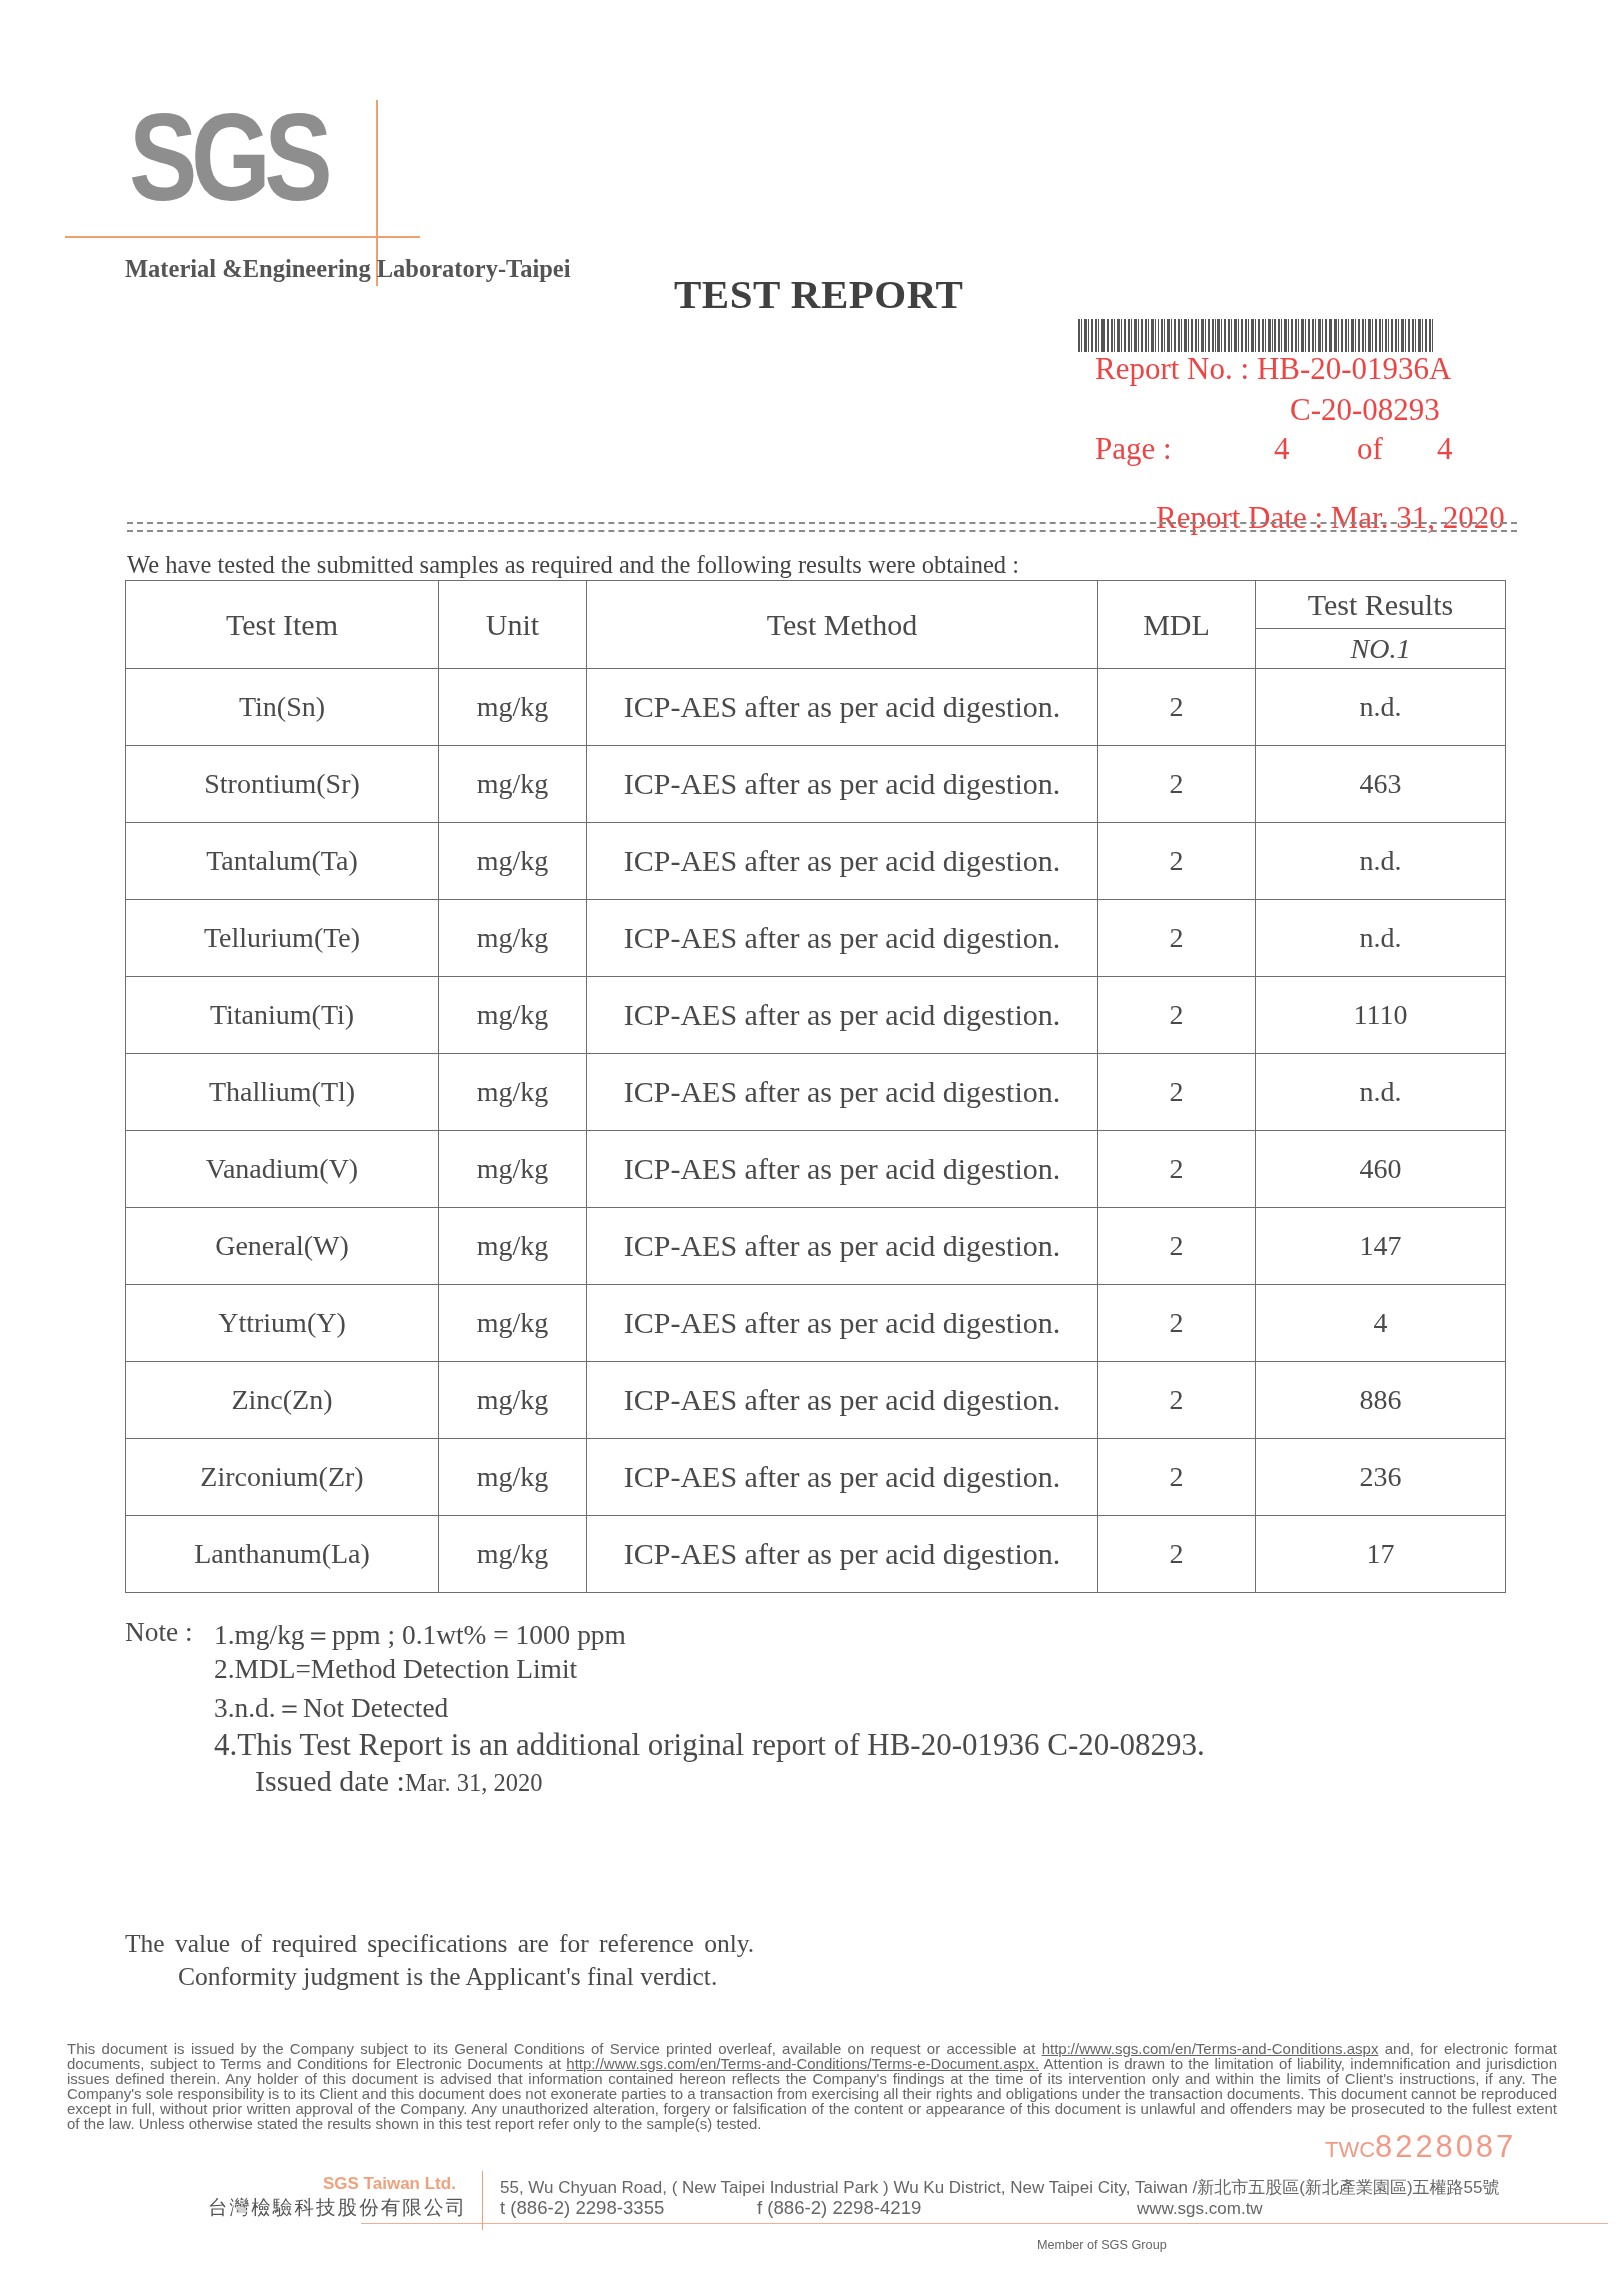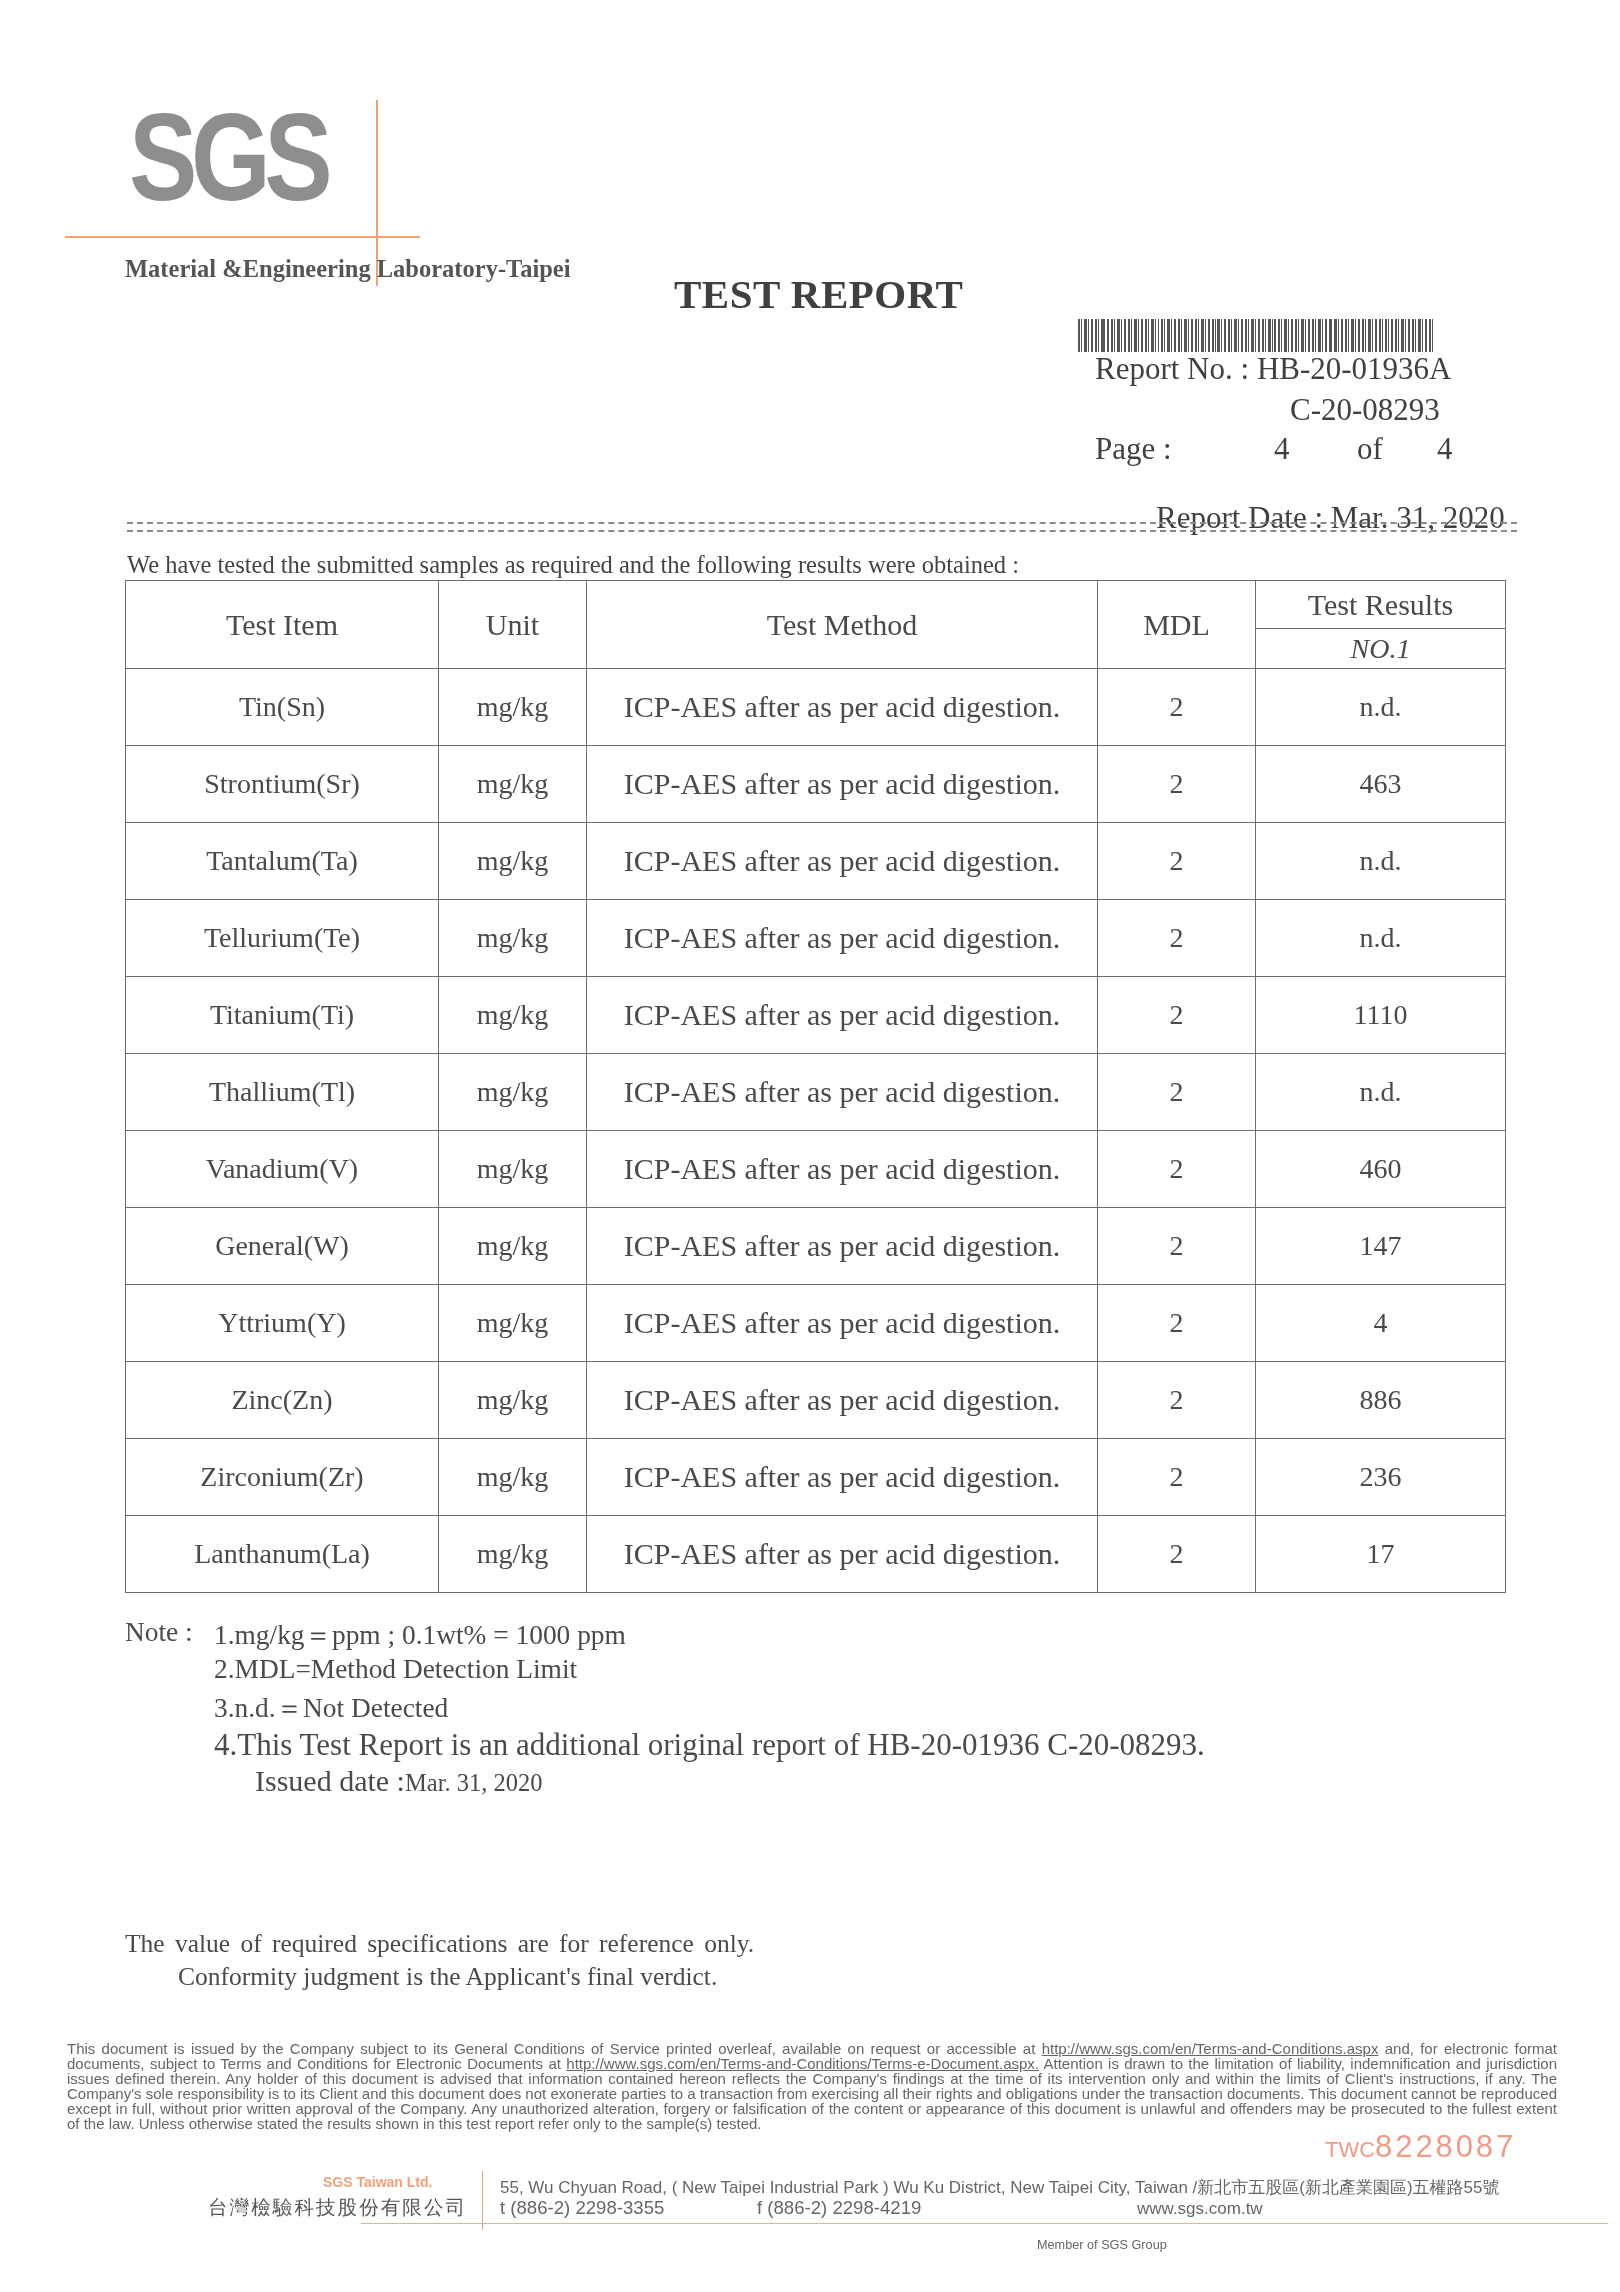--- a/index.html
+++ b/index.html
@@ -16,21 +16,21 @@
   #lab-name { left: 125px; top: 255px; font-size: 24.5px; font-weight: bold; color: #555; white-space: nowrap; }
 
   #report-title { left: 674px; top: 270px; font-size: 41px; font-weight: bold; color: #404040; letter-spacing: 0.5px; white-space: nowrap; }
 
   
   #barcode { left: 1078px; top: 319px; width: 355px; height: 33px;
     background: repeating-linear-gradient(90deg,
       #555 0 2px, #fff 2px 2.9px, #555 2.9px 3.9px, #fff 3.9px 5.9px, #555 5.9px 8.8px, #fff 8.8px 9.8px,
       #555 9.8px 10.8px, #fff 10.8px 12.7px, #555 12.7px 14.7px, #fff 14.7px 16.7px); }
 
-  .meta-line { font-size: 31px; color: #404040; white-space: nowrap; }
+  .meta-line { font-size: 31px; color: #ef4444; white-space: nowrap; }
   #meta-report-no { left: 1095px; top: 351px; }
   #meta-report-no2 { left: 1290px; top: 392px; }
   #meta-page { left: 1095px; top: 431px; }
   #meta-page-num { left: 1274px; top: 431px; }
   #meta-page-of { left: 1357px; top: 431px; }
   #meta-page-total { left: 1437px; top: 431px; }
   #meta-date { left: 1156px; top: 472px; margin-top: 28px; }
 
   .dashed-sep { left: 127px; width: 1390px; height: 0; border-top: 2px dashed #8a8a8a; }
   #sep1 { top: 522px; }
@@ -70,21 +70,21 @@
   
   #disclaimer { left: 67px; top: 2041px; width: 1490px; font-family: "Liberation Sans", "DejaVu Sans", sans-serif;
     font-size: 15px; line-height: 15px; color: #666; text-align: justify; text-align-last: left; }
   #disclaimer a { color: #666; text-decoration: underline; }
 
   #twc-code { left: 1325px; top: 2129px; font-family: "Liberation Sans", "DejaVu Sans", sans-serif;
     color: #f29a86; font-size: 31px; letter-spacing: 2.9px; white-space: nowrap; }
   #twc-prefix { font-size: 22px; letter-spacing: 0; }
 
   #company-en { left: 323px; top: 2174px; font-family: "Liberation Sans", "DejaVu Sans", sans-serif;
-    font-weight: bold; font-size: 14px; color: #f2a07c; white-space: nowrap; }
+    font-weight: bold; font-size: 17px; color: #f2a07c; white-space: nowrap; }
   #company-zh { left: 208px; top: 2194px; font-family: "DejaVu Serif", serif; font-size: 19.6px; color: #555; white-space: nowrap; letter-spacing: 2px; }
   #footer-vline { left: 482px; top: 2171px; width: 1px; height: 59px; background: #f0a070; }
   #footer-hline { left: 361px; top: 2223px; width: 1247px; height: 1px; background: #f0b090; }
   .foot-txt { font-family: "Liberation Sans", "DejaVu Sans", sans-serif; color: #666; white-space: nowrap; font-size: 17px; }
   #addr-en { left: 500px; top: 2176px; }
   #phone { left: 500px; top: 2197px; font-size: 18.6px; }
   #fax { left: 757px; top: 2197px; font-size: 18.6px; }
   #website { left: 1137px; top: 2199px; }
   #member { left: 1037px; top: 2238px; font-size: 12.7px; }
 </style>

